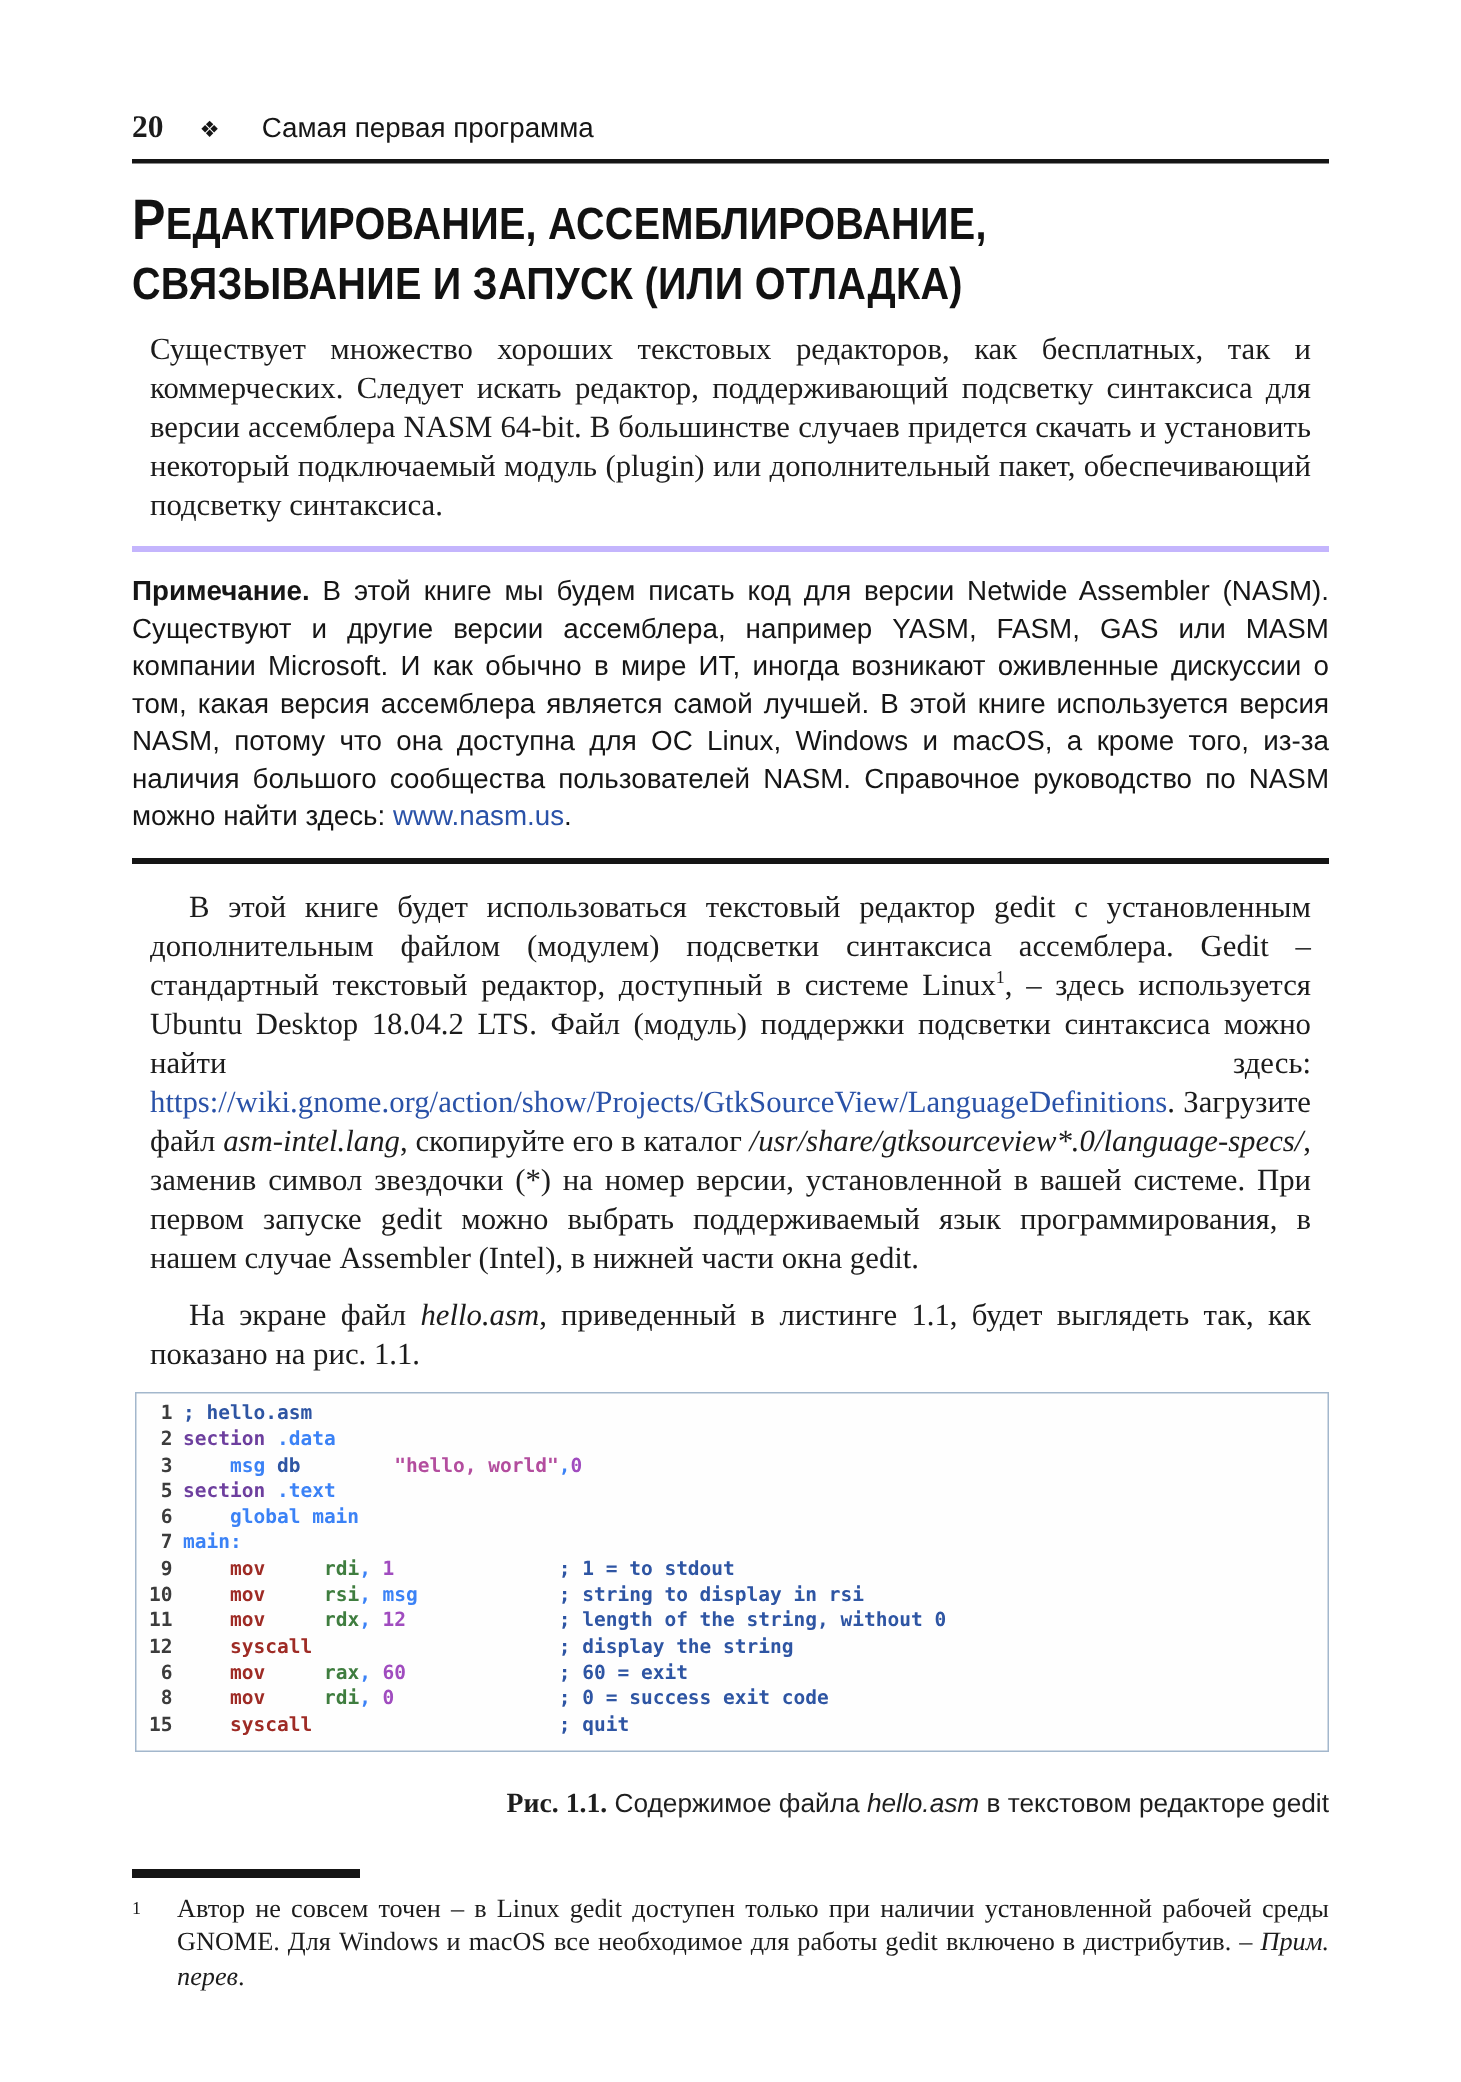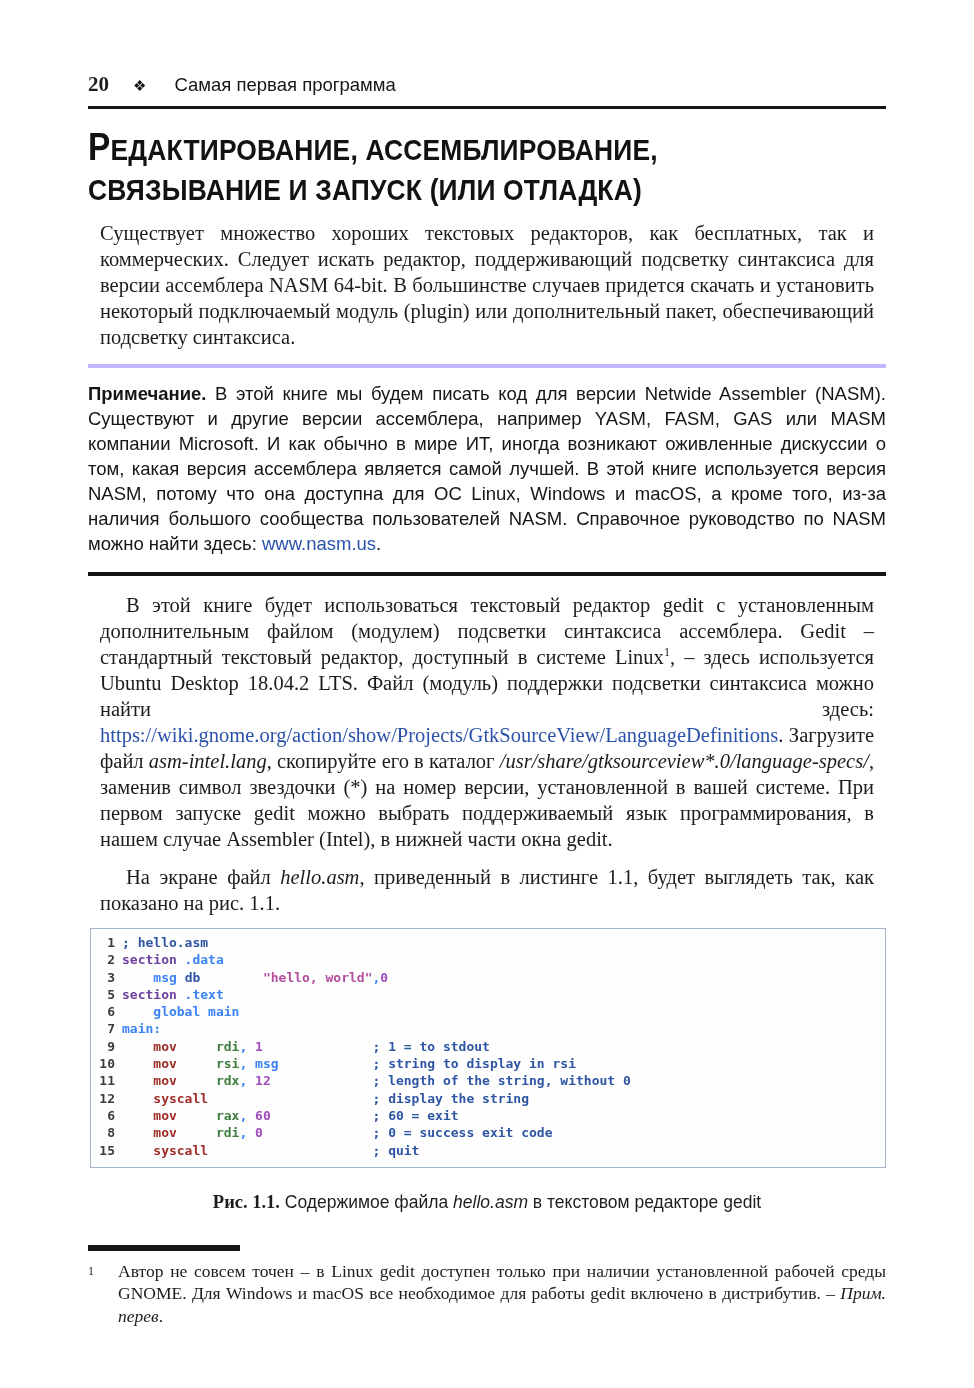--- a/index.html
+++ b/index.html
@@ -70,21 +70,21 @@
   .tok-comment { color:var(--comment, #2e55a3); }
   .tok-keyword { color:var(--keyword, #6d3f9e); }
   .tok-type { color:var(--type, #2e55a3); }
   .tok-string { color:var(--string, #b34d9e); }
   .tok-number { color:var(--number, #a04cbf); }
   .tok-instruction { color:var(--instruction, #9e2b25); }
   .tok-register { color:var(--register, #3f7d3f); }
 
   
   .caption {
-    margin-top:24px; text-align:center;
+    margin-top:24px; text-align:right;
     font-family:"Liberation Sans", sans-serif;
     font-size:17.5px; color:#1e1e1e;
   }
 
   
   .fn-wrap { margin-top:32px; }
   .fn-rule { width:152px; height:6px; background:#151515; margin-bottom:9px; }
   .footnote { display:flex; font-size:17.5px; line-height:22.5px; }
   .fn-marker { width:30px; flex:0 0 30px; font-size:12px; padding-top:0px; }
   .fn-text { flex:1; text-align:justify; }

